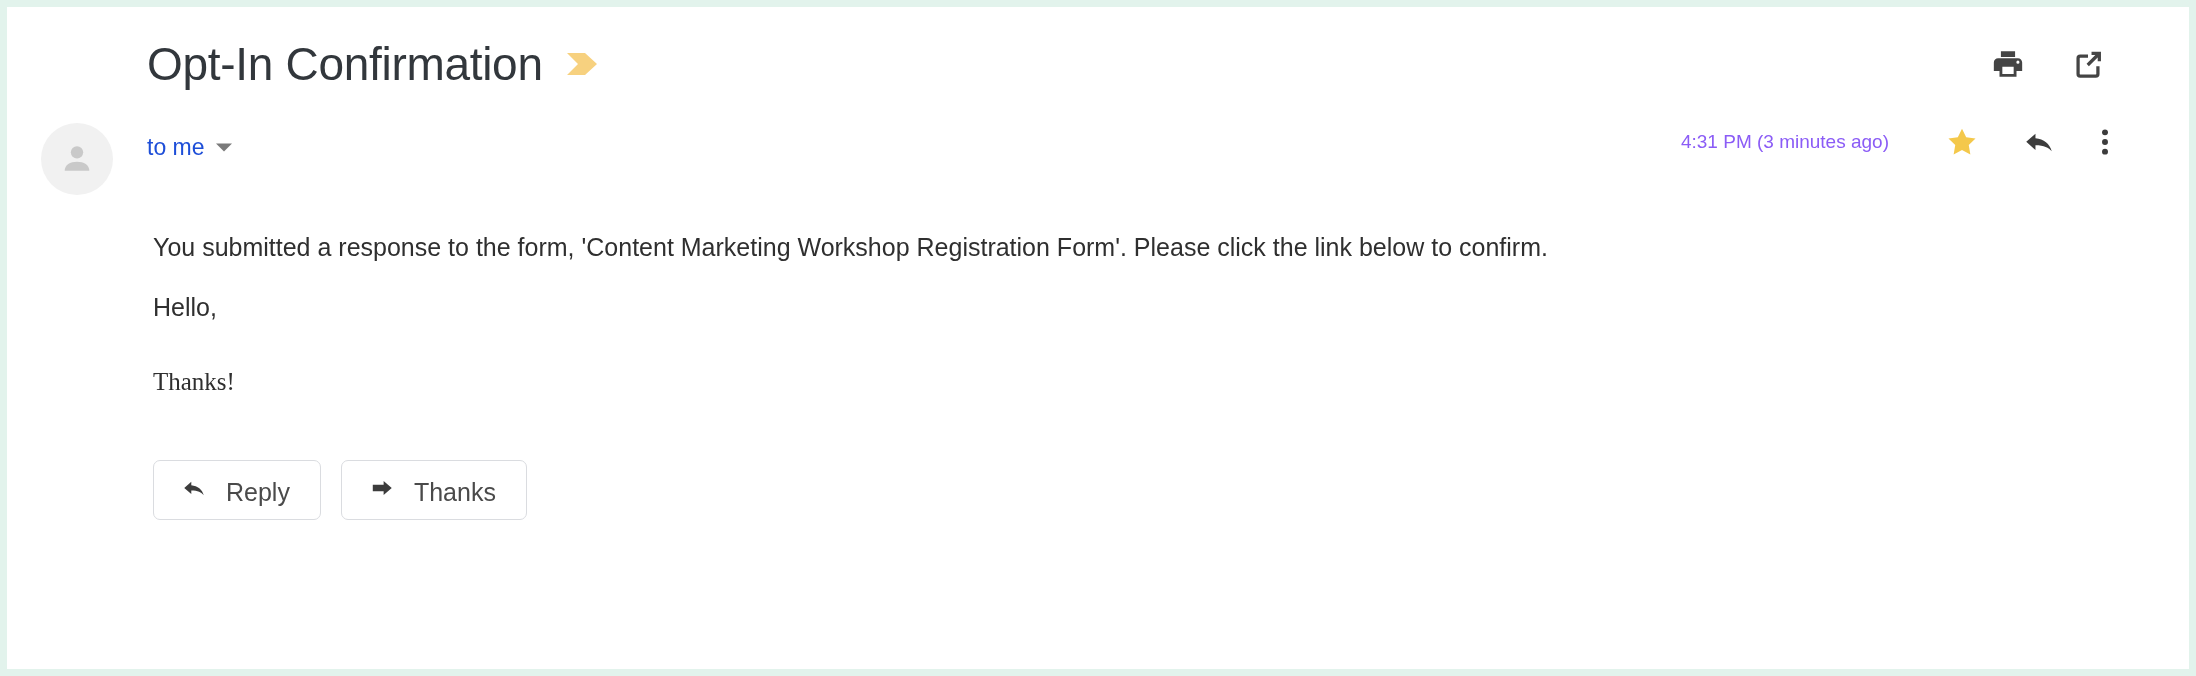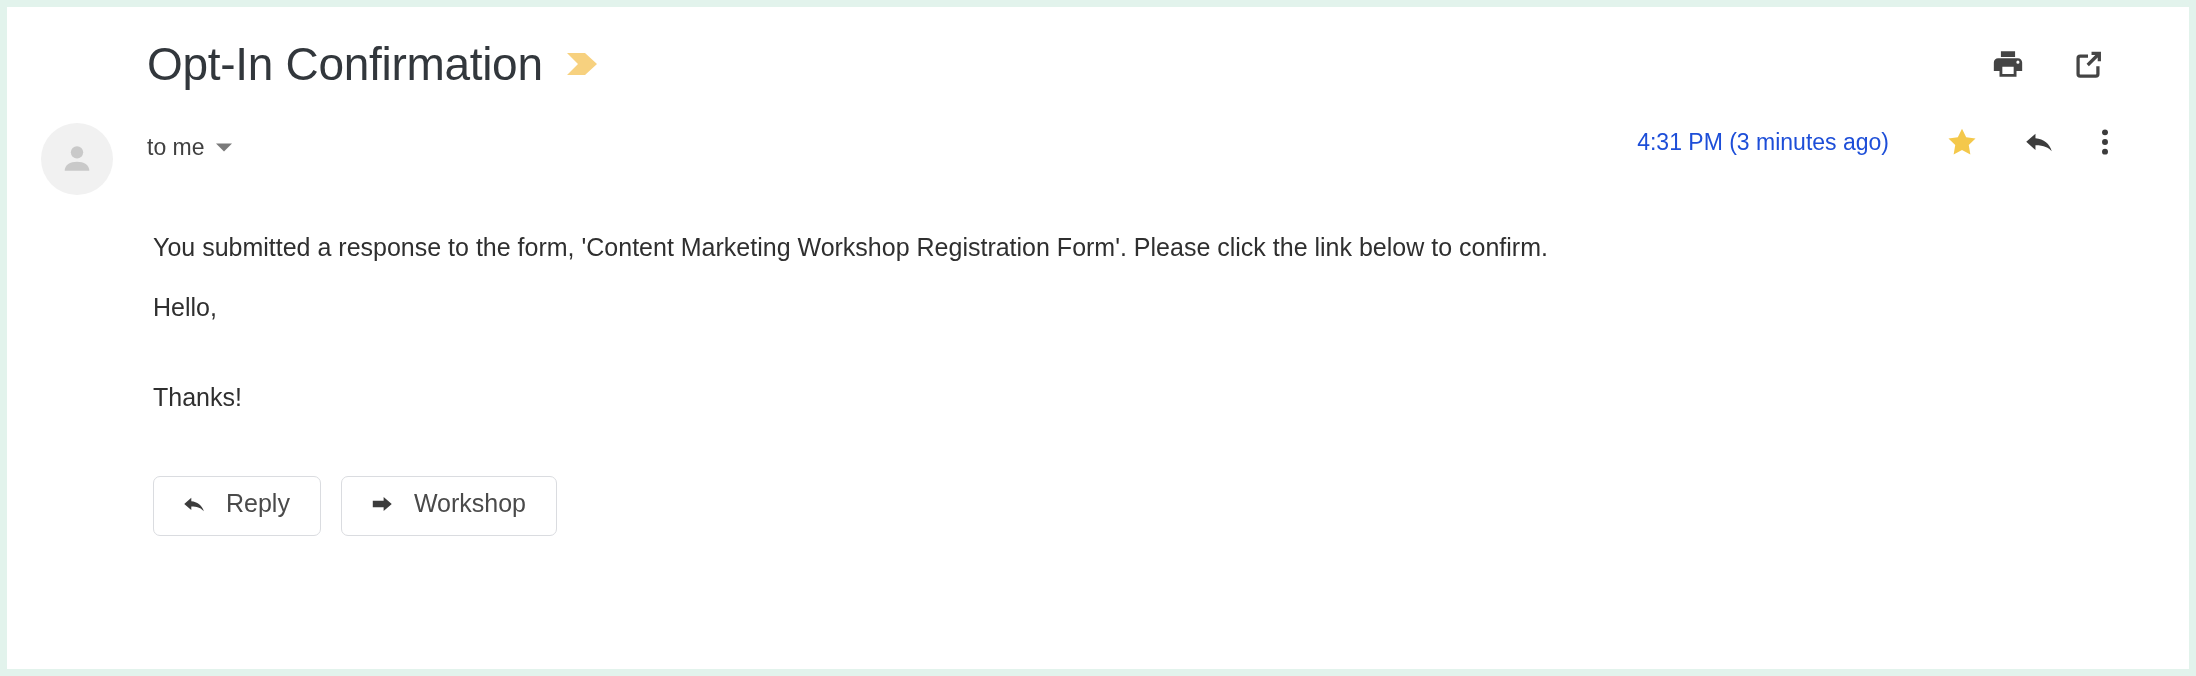--- a/index.html
+++ b/index.html
@@ -99,51 +99,51 @@
   }
   .to-line {
     display: flex;
     align-items: center;
     margin-top: 9px;
     gap: 10px;
     cursor: pointer;
   }
   .to-text {
     font-size: 23px;
-    color: #404040;
+    color: #1d4ed8;
   }
   .sender-spacer { flex: 1 1 auto; }
 
   .sender-actions {
     display: flex;
     align-items: center;
     gap: 42px;
     padding-top: 6px;
     margin-right: 18px;
   }
   .timestamp {
-    font-size: 23px;
-    color: #1d4ed8;
+    font-size: 19px;
+    color: #8b5cf6;
     white-space: nowrap;
     margin-right: 14px;
   }
 
   
   .body {
     padding: 0 20px 0 146px;
     box-sizing: border-box;
   }
   .body-line {
     font-size: 25px;
     color: #2f2f2f;
     line-height: 1.35;
   }
   .line-hello { margin-top: 26px; }
   .line-main  { margin-top: 36px; }
-  .line-thanks { margin-top: 56px; }
+  .line-thanks { margin-top: 40px; font-family: Liberation Serif, serif; }
 
   .cta-wrap { margin-top: 34px; }
   .cta-button {
     display: inline-block;
     background: #3a8e2b;
     color: #ffffff;
     font-size: 27px;
     font-family: "Liberation Sans", sans-serif;
     border: none;
     border-radius: 5px;
@@ -153,21 +153,21 @@
   }
 
   
   .reply-bar {
     display: flex;
     gap: 20px;
     margin-top: 62px;
   }
   .pill-btn {
     display: inline-flex;
-    align-items: flex-start;
+    align-items: flex-end;
     gap: 18px;
     background: #ffffff;
     border: 1px solid #dadce0;
     border-radius: 7px;
     padding: 14px 30px 14px 26px;
     font-size: 25px;
     color: #4a4a4a;
     font-family: "Liberation Sans", sans-serif;
     cursor: pointer;
     line-height: 1;
@@ -268,19 +268,19 @@
           </span>
           <span>Reply</span>
         </button>
 
         <button class="pill-btn">
           <span>
             <svg width="28" height="26" viewBox="0 0 24 24">
               <path fill="#3c3c3c" d="M13.5 5.5l7.5 6.5-7.5 6.5v-3.6H3.5V9.1h10z"></path>
             </svg>
           </span>
-          <span>Workshop</span>
+          <span>Thanks</span>
         </button>
       </div>
     </div>
 
   </div>
 </div>
 
 </body></html>

